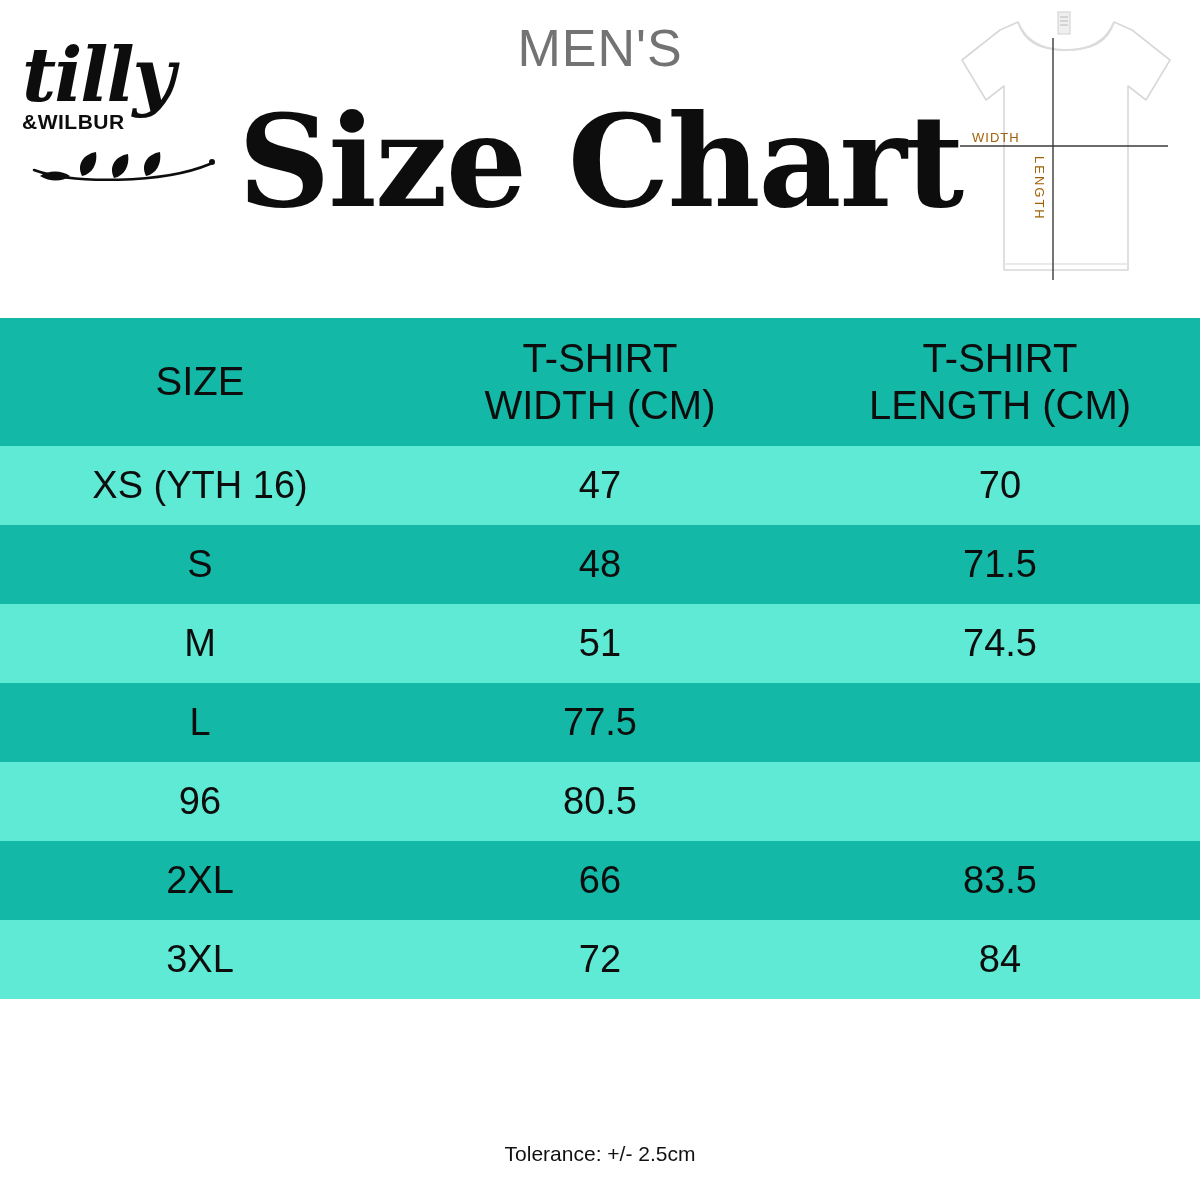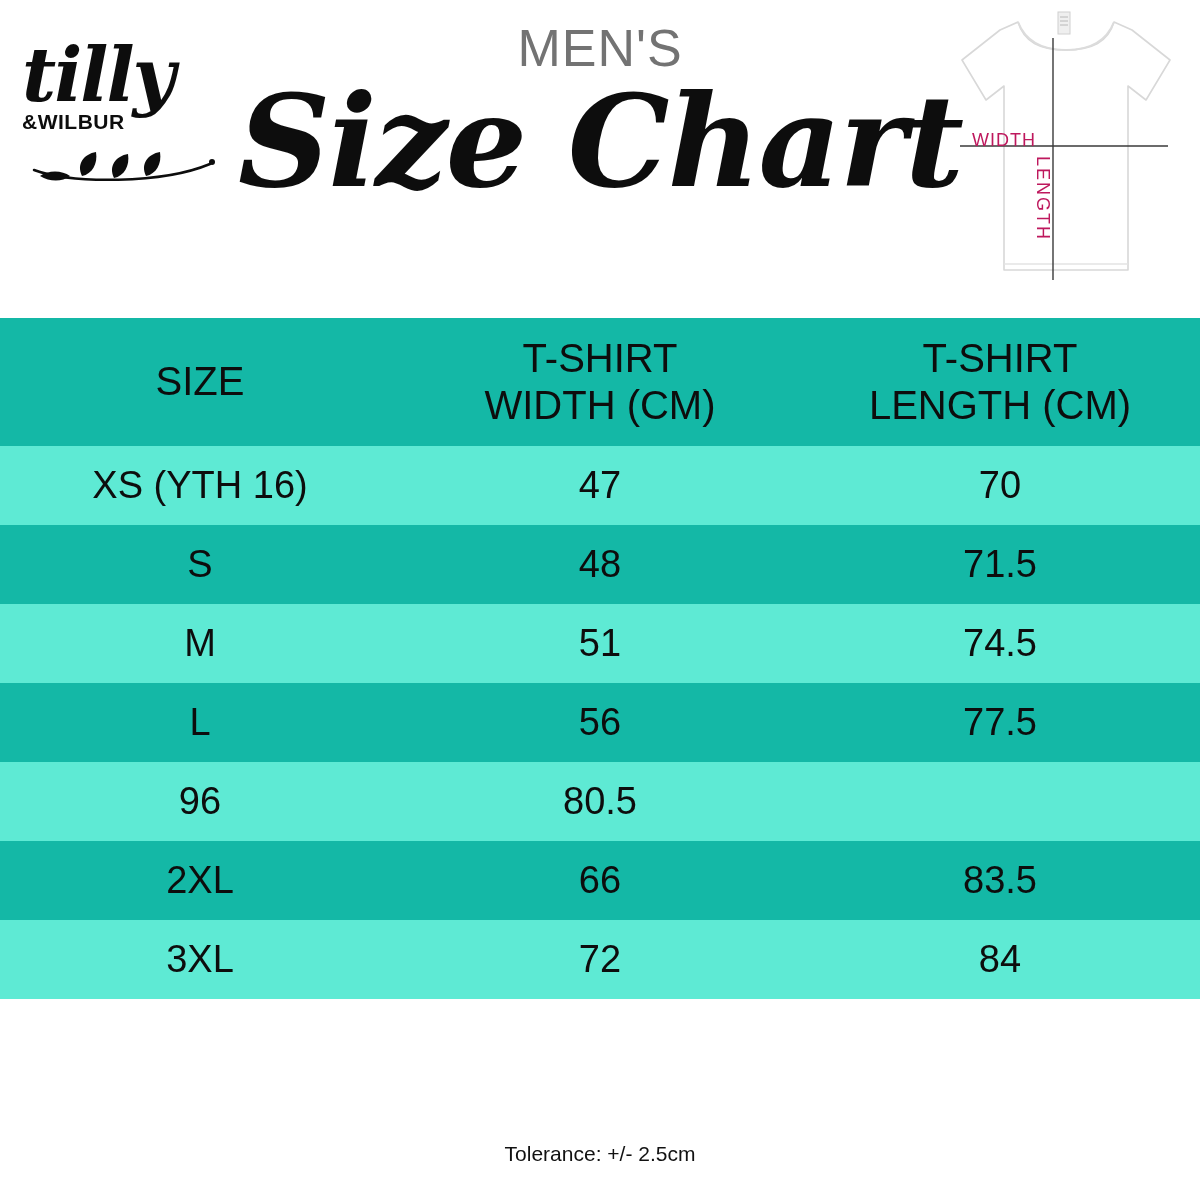--- a/index.html
+++ b/index.html
@@ -62,44 +62,43 @@
   }
   .title-top {
     font-family: Liberation Sans, sans-serif;
     font-size: 52px;
     letter-spacing: 1px;
     line-height: 1;
     color: #737373;
   }
   .title-main {
     font-family: "DejaVu Serif", serif;
-    font-style: italic;
     font-weight: bold;
     font-size: 128px;
     line-height: 1.05;
     letter-spacing: -2px;
-    margin-top: 0;
+    margin-top: 20px;
     color: #0d0d0d;
   }
 
   
   .shirt-wrap {
     position: absolute;
     right: 18px;
     top: 8px;
     width: 236px;
     height: 276px;
   }
   .shirt-wrap svg { display: block; }
   .shirt-label {
     position: absolute;
     font-family: "Liberation Sans", sans-serif;
-    font-size: 18px;
+    font-size: 13px;
     letter-spacing: 1px;
-    color: #be185d;
+    color: #a16207;
   }
   .label-width {
     left: 26px;
     top: 122px;
   }
   .label-length {
     left: 86px;
     top: 148px;
     writing-mode: vertical-rl;
     letter-spacing: 2px;
@@ -232,21 +231,20 @@
   </div>
 
   <div class="row data-row plain">
     <div class="c-size">M</div>
     <div class="c-width">51</div>
     <div class="c-length">74.5</div>
   </div>
 
   <div class="row data-row shaded">
     <div class="c-size">L</div>
-    <div class="c-width">56</div>
     <div class="c-length">77.5</div>
   </div>
 
   <div class="row data-row plain">
     <div class="c-width">96</div>
     <div class="c-length">80.5</div>
   </div>
 
   <div class="row data-row shaded">
     <div class="c-size">2XL</div>

